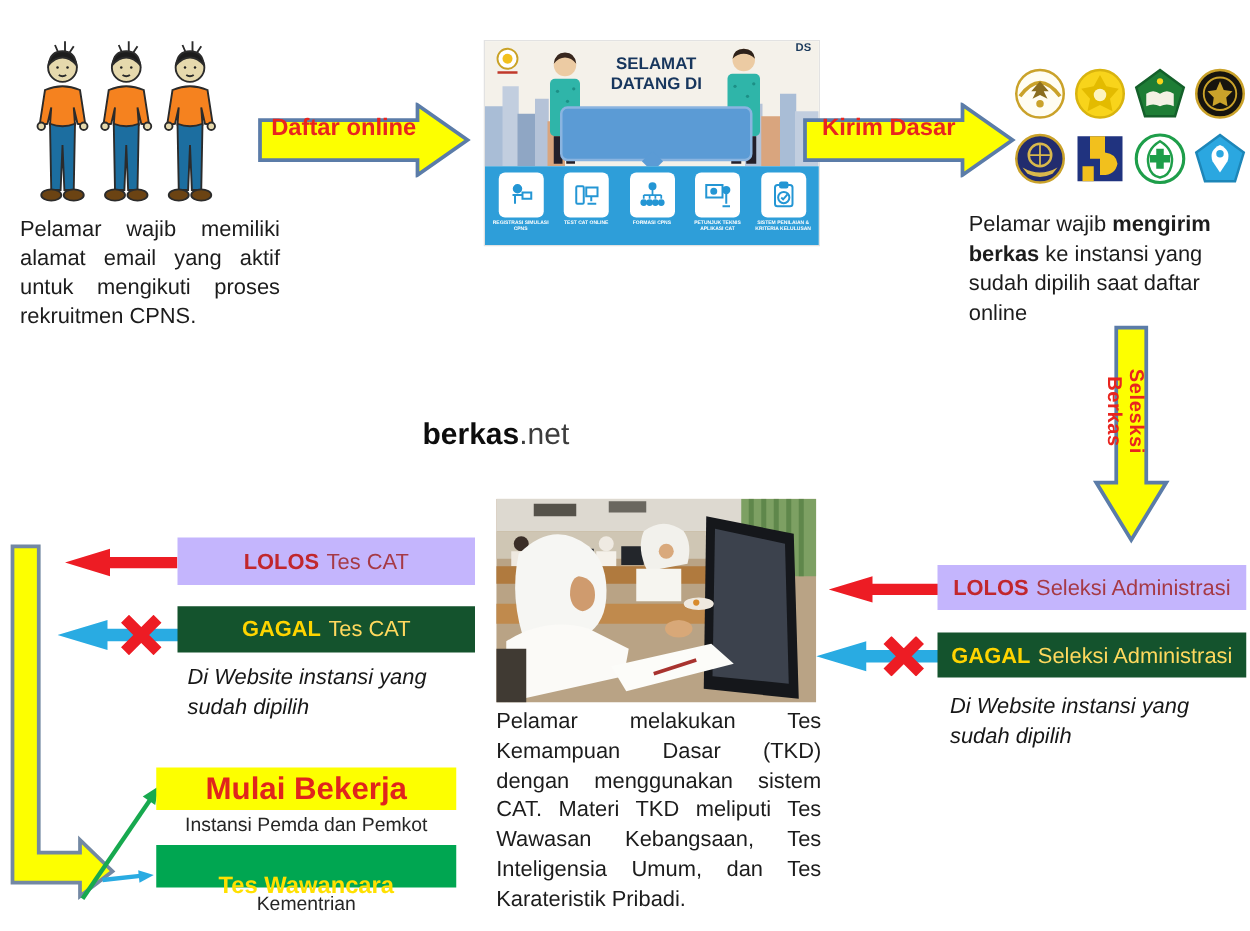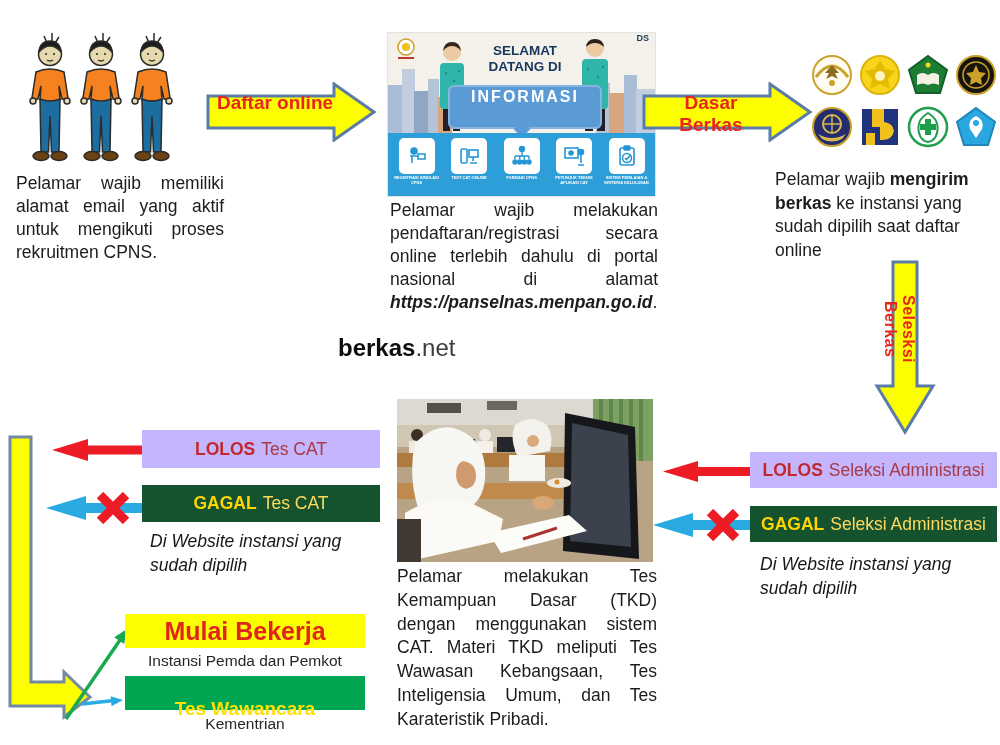--- a/index.html
+++ b/index.html
@@ -144,21 +144,20 @@
             <rect x="209" y="76" width="8" height="22" fill="#24202b"></rect>
         </g>
         <g>
           <circle cx="18" cy="14" r="8" fill="#fff" stroke="#c9a227" stroke-width="1.5"></circle>
           <circle cx="18" cy="14" r="4" fill="#f2c01d"></circle>
           <rect x="10" y="24" width="16" height="2" fill="#c0392b"></rect>
         </g>
       </svg>
       <div class="portal-welcome">SELAMAT DATANG DI</div>
       <div class="portal-banner">
-        <div class="b1">INFORMASI</div>
         <div class="b2">SELEKSI CPNS 2014</div>
       </div>
       <div class="portal-tail"></div>
       <div class="portal-brand">DS</div>
     </div>
     <div class="portal-menu">
       <div class="tile-wrap">
         <div class="tile">
             <svg width="24" height="24" viewBox="0 0 24 24">
               <g stroke="#2496d4" fill="none" stroke-width="1.6">
@@ -218,28 +217,25 @@
                 <circle cx="12" cy="14" r="4.5"></circle>
                 <path d="M10,14 l1.5,1.5 L15,11.5"></path>
               </g>
             </svg>
           </div>
         <div class="tile-label">SISTEM PENILAIAN &amp; KRITERIA KELULUSAN</div>
       </div>
     </div>
   </div>
 
-  <div class="abs txt jt" style="left:390px;top:199px;width:268px;">
-    <span>Pelamar wajib melakukan pendaftaran/registrasi secara online terlebih dahulu di portal nasional di alamat </span><span style="font-weight:700;font-style:italic;">https://panselnas.menpan.go.id</span><span>.</span>
-  </div>
 
   <svg class="abs" style="left:642px;top:82px;" width="172" height="60" viewBox="0 0 172 60">
     <polygon points="2,14 128,14 128,2 168,30 128,58 128,46 2,46" fill="#fdff00" stroke="#5b7ca8" stroke-width="3"></polygon>
   </svg>
-  <div class="arrow-label" style="left:652px;top:92px;width:118px;">Dasar Berkas</div>
+  <div class="arrow-label" style="left:652px;top:92px;width:118px;">Kirim Dasar</div>
 
   <div class="logo-grid">
     <svg width="44" height="44" viewBox="0 0 44 44">
       <circle cx="22" cy="22" r="19" fill="#fffdf2" stroke="#caa22a" stroke-width="2"></circle>
       <path d="M6,24 q8,-11 16,-11 q8,0 16,11" fill="none" stroke="#caa22a" stroke-width="3"></path>
       <path d="M22,12 l-7,8 l4,0 l-3,6 l6,-3 l6,3 l-3,-6 l4,0 z" fill="#8a6d1f"></path>
       <circle cx="22" cy="30" r="3" fill="#caa22a"></circle>
     </svg>
     <svg width="44" height="44" viewBox="0 0 44 44">
       <circle cx="22" cy="22" r="19" fill="#f8d41b" stroke="#d9b40e" stroke-width="2"></circle>

